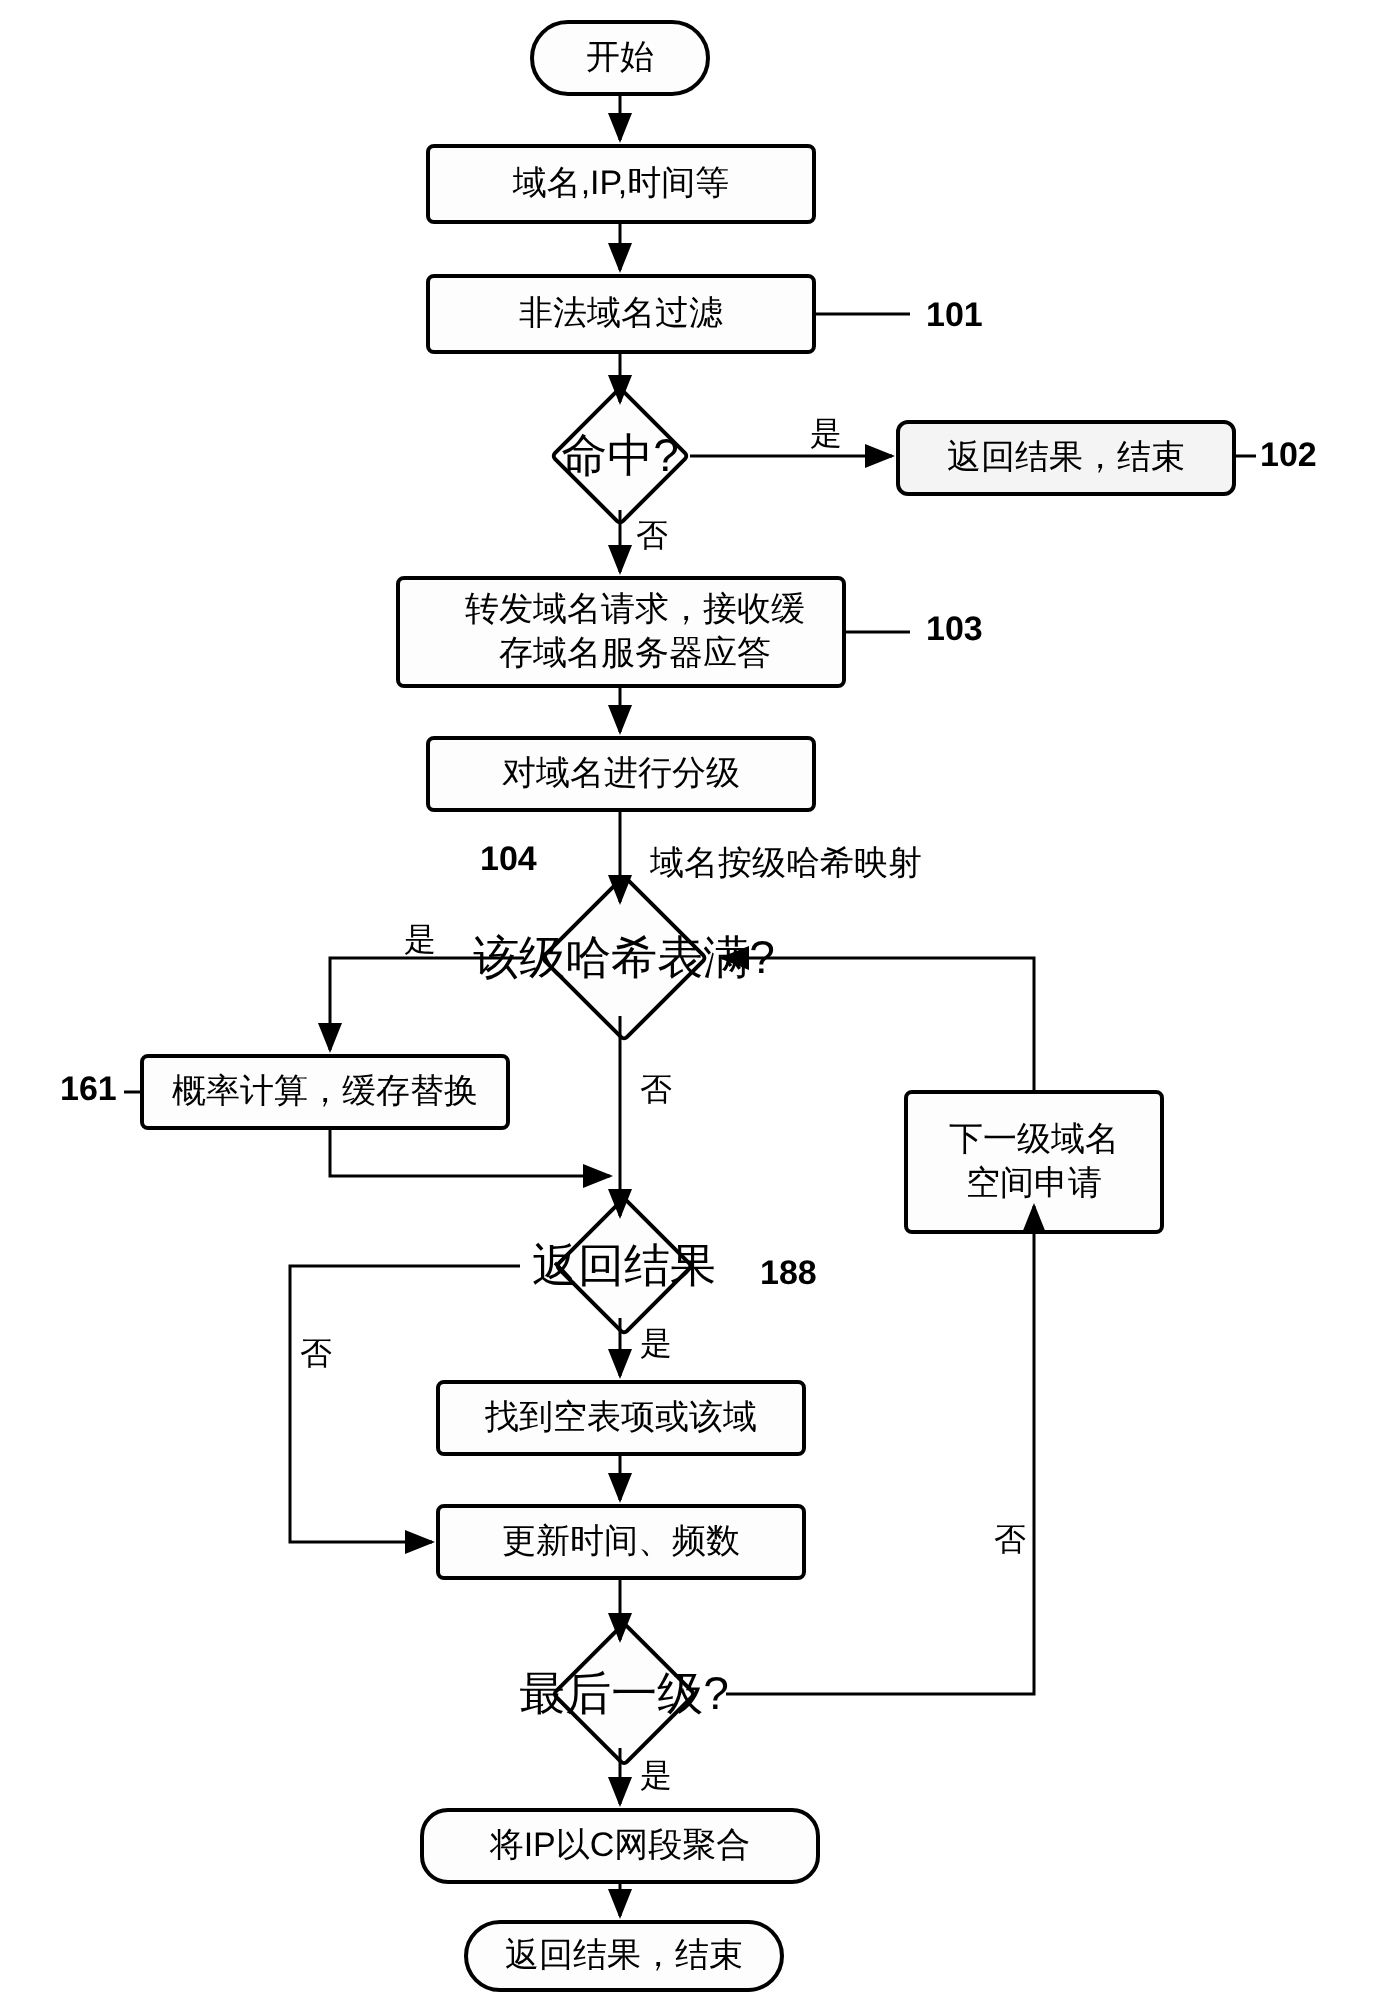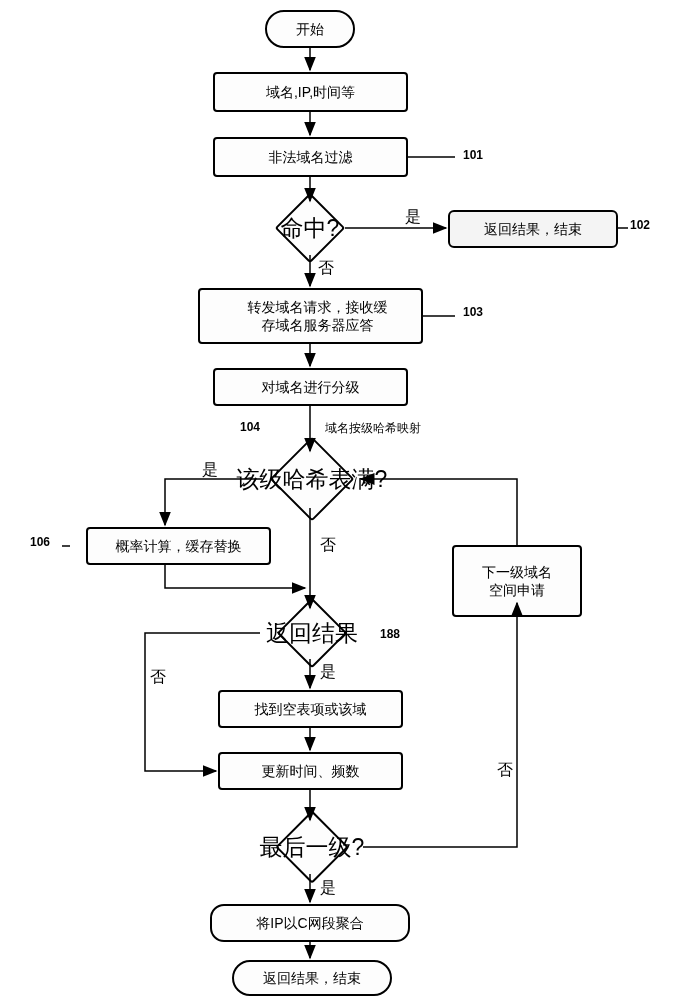--- a/index.html
+++ b/index.html
@@ -10,21 +10,21 @@
       font-family: "Microsoft YaHei", SimSun, sans-serif;
       position: relative;
     }
     .node {
       position: absolute;
       border: 2px solid #000;
       display: flex;
       align-items: center;
       justify-content: center;
       text-align: center;
-      font-size: 14px;
+      font-size: 17px;
       background: #fdfdfd;
       line-height: 1.3;
     }
     .terminal {
       border-radius: 22px;
       padding: 6px 18px;
     }
     .proc {
       border-radius: 4px;
       padding: 6px 10px;
@@ -44,21 +44,21 @@
     .diamond-label {
       position: absolute;
       top: 50%;
       left: 50%;
       transform: translate(-50%, -50%);
       font-size: 23px;
       white-space: nowrap;
     }
     .label {
       position: absolute;
-      font-size: 12px;
+      font-size: 17px;
       font-weight: bold;
     }
     .edge-label {
       position: absolute;
       font-size: 16px;
     }
     svg {
       position: absolute;
       top: 0;
       left: 0;
@@ -101,21 +101,21 @@
 
 <div class="node proc" style="left:213px;top:368px;width:195px;height:38px;">
     <span>对域名进行分级</span>
   </div>
 
 <div class="diamond-wrap" style="left:242px;top:450px;width:140px;height:58px;">
   <div class="diamond" style="width:60px;height:60px;margin:-1px 40px;"></div>
   <div class="diamond-label">该级哈希表满?</div>
 </div>
 
-<div class="node proc" style="left:86px;top:527px;width:185px;height:38px;">
+<div class="node proc" style="left:70px;top:527px;width:185px;height:38px;">
     <span>概率计算，缓存替换</span>
   </div>
 
 <div class="diamond-wrap" style="left:252px;top:607px;width:120px;height:52px;">
   <div class="diamond" style="width:50px;height:50px;margin:1px 35px;"></div>
   <div class="diamond-label">返回结果</div>
 </div>
 
 <div class="node proc" style="left:218px;top:690px;width:185px;height:38px;">
     <span>找到空表项或该域</span>
@@ -141,21 +141,21 @@
 
 <div class="node terminal" style="left:232px;top:960px;width:160px;height:36px;">
     <span>返回结果，结束</span>
   </div>
 
 <div class="label" style="left:463px;top:148px;">101</div>
 <div class="label" style="left:630px;top:218px;">102</div>
 <div class="label" style="left:463px;top:305px;">103</div>
 <div class="label" style="left:240px;top:420px;">104</div>
 <div class="label" style="left:380px;top:627px;">188</div>
-<div class="label" style="left:30px;top:535px;">106</div>
+<div class="label" style="left:30px;top:535px;">161</div>
 <div class="label" style="left:325px;top:420px;font-weight:normal;">域名按级哈希映射</div>
 
 <div class="edge-label" style="left:405px;top:207px;">是</div>
 <div class="edge-label" style="left:318px;top:258px;">否</div>
 <div class="edge-label" style="left:202px;top:460px;">是</div>
 <div class="edge-label" style="left:320px;top:535px;">否</div>
 <div class="edge-label" style="left:320px;top:662px;">是</div>
 <div class="edge-label" style="left:150px;top:667px;">否</div>
 <div class="edge-label" style="left:320px;top:878px;">是</div>
 <div class="edge-label" style="left:497px;top:760px;">否</div>

